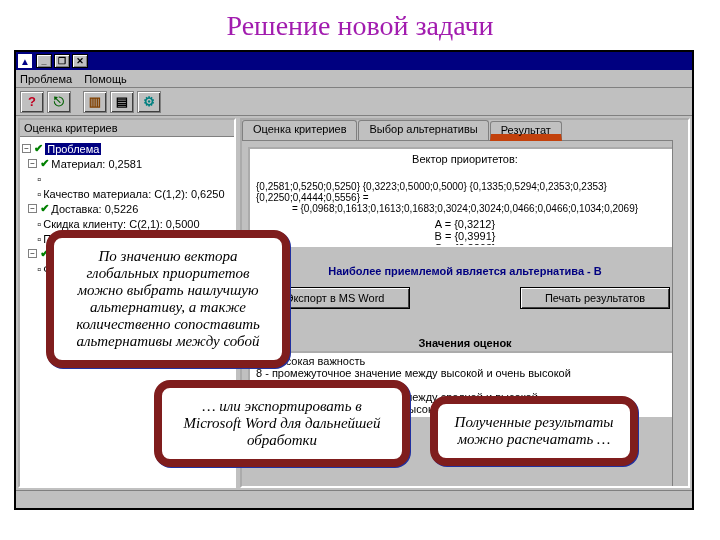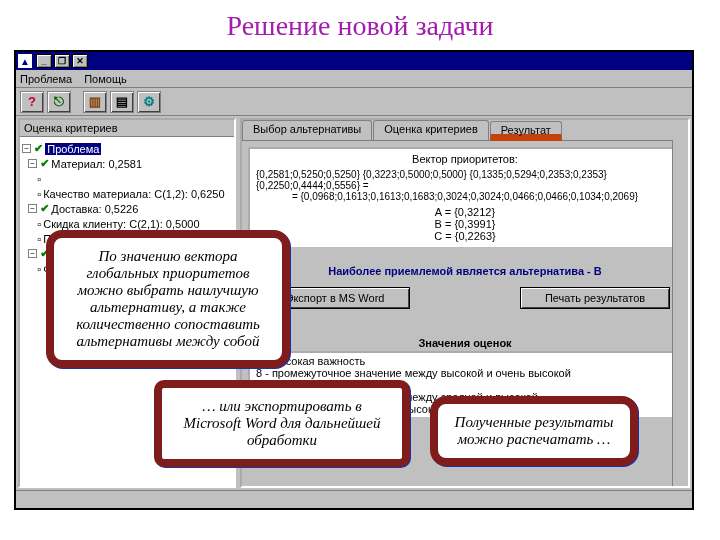--- a/index.html
+++ b/index.html
@@ -110,21 +110,21 @@
   }
   .tab.active { background:#c0c0c0; position:relative; top:1px; font-weight:normal; border-bottom:7px solid #c2410c;}
   .panel-body {
     flex:1; background:#c0c0c0; padding:6px; overflow:hidden;
     border-top:1px solid #808080;
   }
   .vector-box {
     border:2px inset #fff; background:#fff; height:100px; padding:4px 6px;
     font-size:11px; overflow:hidden;
   }
-  .vector-head { text-align:center; margin-bottom:4px; }
+  .vector-head { text-align:center; margin-bottom:16px; }
   .best-line {
     text-align:center; color:#000080; font-weight:bold; margin:18px 0 10px;
     font-size:11px;
   }
   .btn {
     display:inline-block; min-width:150px; padding:4px 10px;
     border:1px solid #000; background:#c0c0c0;
     box-shadow: inset 1px 1px #fff, inset -1px -1px #404040;
     text-align:center; font-size:11px;
   }
@@ -146,21 +146,21 @@
     position:absolute; background:#fff; border:8px solid #7f1d1d;
     border-radius:16px; padding:10px 14px;
     font-family:"Times New Roman",serif; font-style:italic;
     font-size:15px; color:#000; text-align:center;
     box-shadow: 1px 1px 0 #2030a0;
   }
   .callout .tail {
     position:absolute; width:0;height:0;
   }
   #c1 { left:46px; top:230px; width:244px; }
-  #c2 { left:154px; top:380px; width:256px;border-radius:10px; }
+  #c2 { left:154px; top:380px; width:256px; }
   #c3 { left:430px; top:396px; width:208px; }
   svg.tail { position:absolute; overflow:visible; pointer-events:none; }
 </style>
 </head>
 <body>
 
 <div class="slide-title">Решение новой задачи</div>
 
 <div class="app-window">
   <div class="titlebar">
@@ -235,22 +235,22 @@
         <div class="tree-row">
             <span class="tree-ind">&nbsp;&nbsp;&nbsp;&nbsp;&nbsp;</span>
             <span class="tree-doc">▫</span>
             <span>Форма доставки: C(3,1): 0,5294</span>
           </div>
       </div>
     </div>
 
     <div class="right-pane">
       <div class="tabs">
+        <div class="tab">Оценка критериев</div>
         <div class="tab">Выбор альтернативы</div>
-        <div class="tab">Оценка критериев</div>
         <div class="tab active">Результат</div>
       </div>
       <div class="panel-body">
         <div class="vector-box">
           <div class="vector-head">Вектор приоритетов:</div>
           <div style="font-size:10px;">{0,2581;0,5250;0,5250} {0,3223;0,5000;0,5000} {0,1335;0,5294;0,2353;0,2353} {0,2250;0,4444;0,5556} =</div>
           <div style="text-align:center;font-size:10px;">= {0,0968;0,1613;0,1613;0,1683;0,3024;0,3024;0,0466;0,0466;0,1034;0,2069}</div>
           <div style="text-align:center;margin-top:4px;">
             <div>A = {0,3212}</div>
             <div>B = {0,3991}</div>

